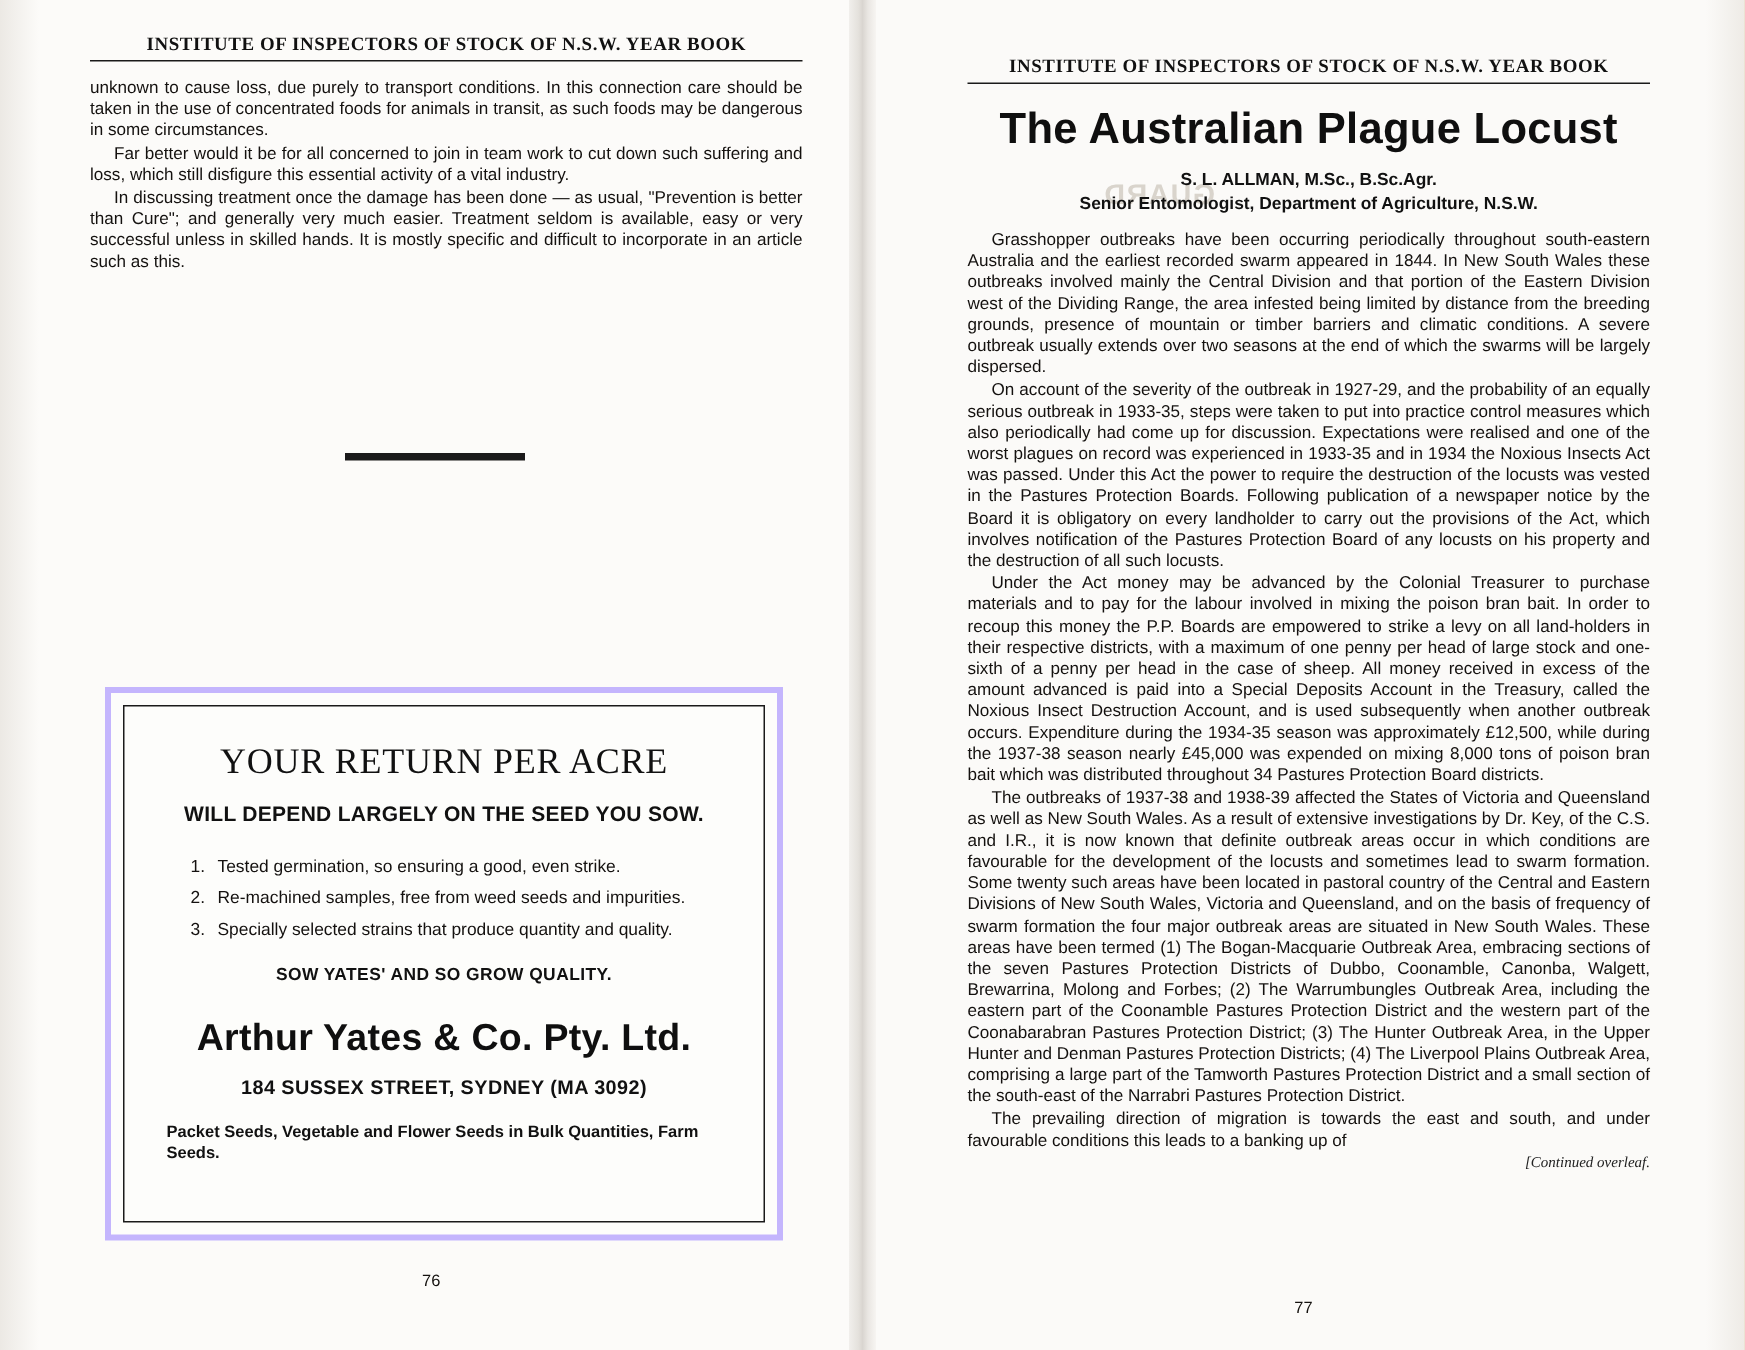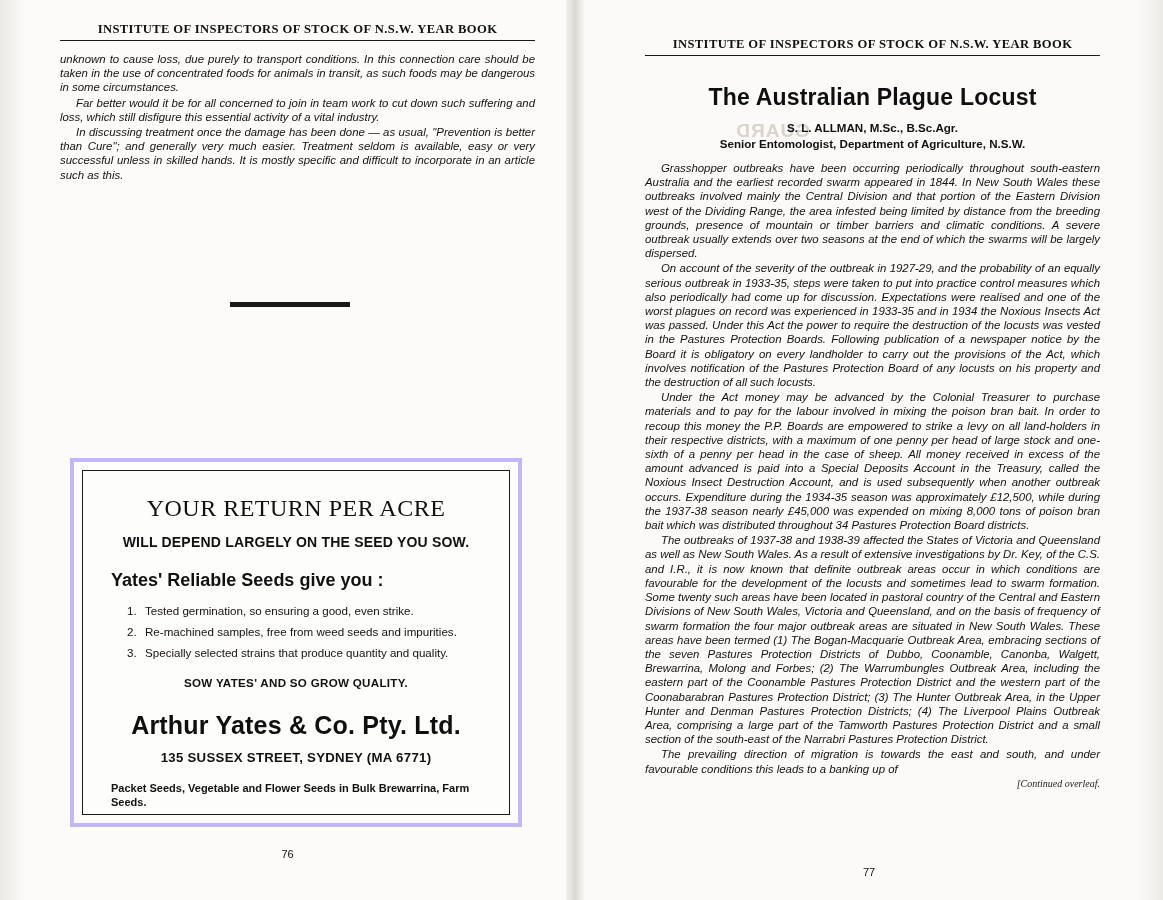--- a/index.html
+++ b/index.html
@@ -70,21 +70,20 @@
     margin-top: 11px;
     font-family: "Liberation Sans", sans-serif;
     font-size: 11.4px;
     line-height: 14.2px;
     text-align: justify;
     color: #14110f;
   }
   .body-col p {
     margin: 0 0 1px 0;
     text-indent: 16px;
-    font-style: italic;
   }
   .body-col p.first {
     text-indent: 0;
   }
 
   .divider-bar {
     position: absolute;
     left: 230px;
     top: 302px;
     width: 120px;
@@ -203,23 +202,23 @@
   
   .rp-content {
     position: absolute;
     left: 645px;
     top: 37px;
     width: 455px;
   }
   .article-title {
     font-family: "Liberation Sans", sans-serif;
     font-weight: bold;
-    font-size: 23px;
-    text-align: center;
-    margin-top: 28px;
+    font-size: 29px;
+    text-align: center;
+    margin-top: 14px;
     letter-spacing: 0.2px;
     color: #0f0f0f;
   }
   .byline {
     font-family: "Liberation Sans", sans-serif;
     font-weight: bold;
     font-size: 11.6px;
     text-align: center;
     margin-top: 10px;
     color: #111;
@@ -304,39 +303,38 @@
       <p>In discussing treatment once the damage has been done — as usual, "Prevention is better than Cure"; and generally very much easier. Treatment seldom is available, easy or very successful unless in skilled hands. It is mostly specific and difficult to incorporate in an article such as this.</p>
     </div>
   </div>
 
   <div class="divider-bar"></div>
 
   <div class="ad-box">
     <div class="ad-inner">
       <div class="ad-h1">YOUR RETURN PER ACRE</div>
       <div class="ad-h2">WILL DEPEND LARGELY ON THE SEED YOU SOW.</div>
-      <div class="ad-h3">Yates' Reliable Seeds give you :</div>
       <ul class="ad-list">
         <li>
           <span class="num">1.</span>
           <span>Tested germination, so ensuring a good, even strike.</span>
         </li>
         <li>
           <span class="num">2.</span>
           <span>Re-machined samples, free from weed seeds and impurities.</span>
         </li>
         <li>
           <span class="num">3.</span>
           <span>Specially selected strains that produce quantity and quality.</span>
         </li>
       </ul>
       <div class="ad-sow">SOW YATES' AND SO GROW QUALITY.</div>
       <div class="ad-company">Arthur Yates &amp; Co. Pty. Ltd.</div>
-      <div class="ad-address">135 SUSSEX STREET, SYDNEY  (MA 6771)</div>
-      <div class="ad-foot">Packet Seeds, Vegetable and Flower Seeds in Bulk Brewarrina, Farm Seeds.</div>
+      <div class="ad-address">184 SUSSEX STREET, SYDNEY  (MA 3092)</div>
+      <div class="ad-foot">Packet Seeds, Vegetable and Flower Seeds in Bulk Quantities, Farm Seeds.</div>
     </div>
   </div>
 
   <div class="folio-left">76</div>
 
   <div class="bleed">GUARD</div>
 
   <div class="rp-content">
     <div class="running-head">INSTITUTE OF INSPECTORS OF STOCK OF N.S.W. YEAR BOOK</div>
     <div class="rule"></div>

